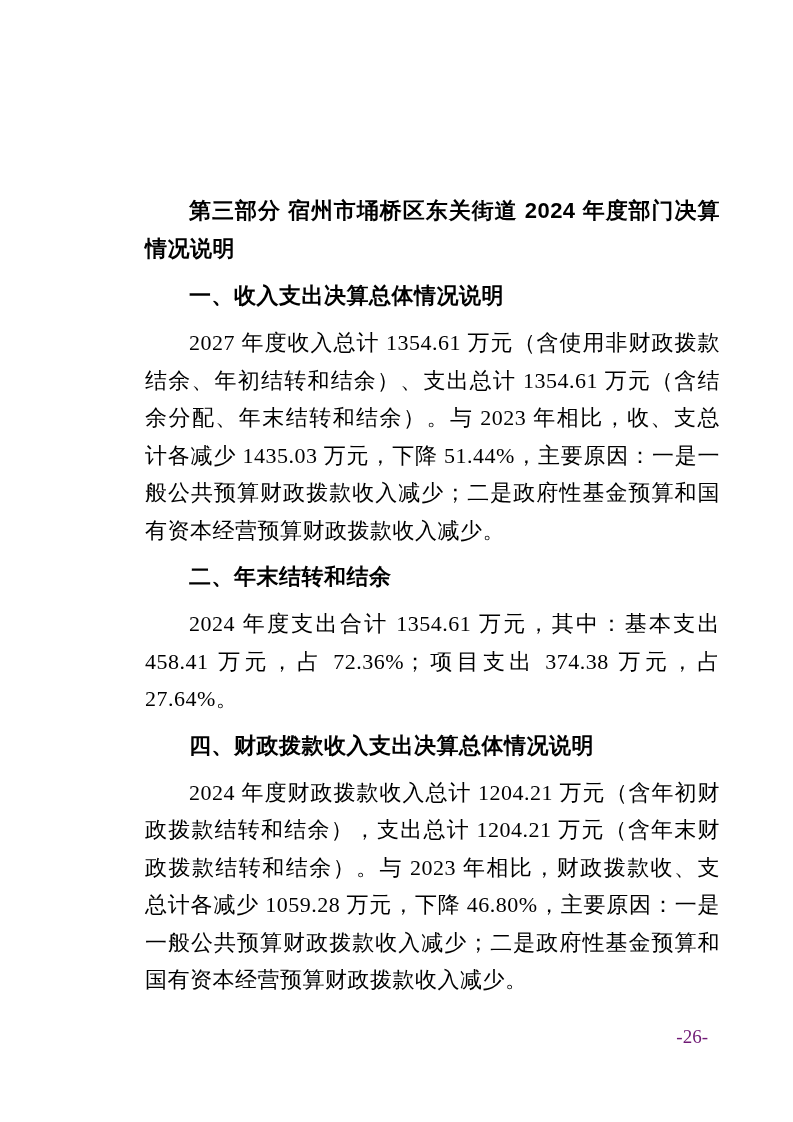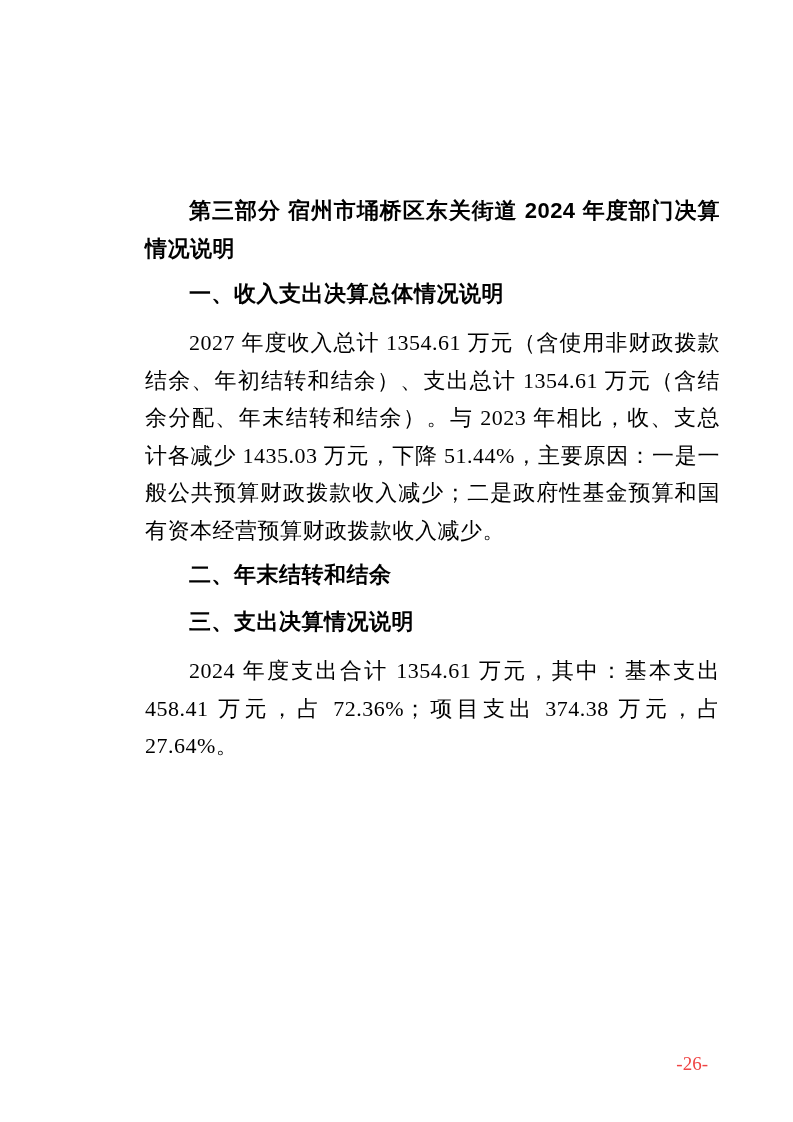--- a/index.html
+++ b/index.html
@@ -21,58 +21,59 @@
   .doc-title {
     font-family: "Liberation Sans", sans-serif;
     font-weight: bold;
     font-size: 22px;
     line-height: 38px;
     text-align: justify;
     text-indent: 44px;
     letter-spacing: 0.5px;
   }
   .section-heading {
-    font-family: Liberation Mono, monospace;
+    font-family: Liberation Serif, serif;
     font-weight: bold;
     font-size: 22px;
     line-height: 38px;
     text-indent: 44px;
     letter-spacing: 0.5px;
   }
   .body-para {
     font-family: "Liberation Serif", serif;
     font-size: 22px;
     line-height: 37.5px;
     text-align: justify;
     text-indent: 44px;
     letter-spacing: 0.5px;
   }
   .page-number {
     position: absolute;
-    top: 1017px;
+    top: 990px;
     right: 103px;
     font-family: "Liberation Serif", serif;
     font-size: 19px;
     line-height: 22px;
-    color: #ef4444;
+    color: #701a75;
   }
 </style>
 </head>
 <body>
 
 <div class="page">
   <div class="content">
 
     <p class="doc-title">第三部分 宿州市埇桥区东关街道 2024 年度部门决算情况说明</p>
 
     <h2 class="section-heading">一、收入支出决算总体情况说明</h2>
     <p class="body-para">2027 年度收入总计 1354.61 万元（含使用非财政拨款结余、年初结转和结余）、支出总计 1354.61 万元（含结余分配、年末结转和结余）。与 2023 年相比，收、支总计各减少 1435.03 万元，下降 51.44%，主要原因：一是一般公共预算财政拨款收入减少；二是政府性基金预算和国有资本经营预算财政拨款收入减少。</p>
 
     <h2 class="section-heading">二、年末结转和结余</h2>
 
-    <h2 class="section-heading">三、支出决算情况说明</h2>
     <p class="body-para">2024 年度支出合计 1354.61 万元，其中：基本支出 458.41 万元，占 72.36%；项目支出 374.38 万元，占 27.64%。</p>
 
+    <h2 class="section-heading">四、财政拨款收入支出决算总体情况说明</h2>
+    <p class="body-para">2024 年度财政拨款收入总计 1204.21 万元（含年初财政拨款结转和结余），支出总计 1204.21 万元（含年末财政拨款结转和结余）。与 2023 年相比，财政拨款收、支总计各减少 1059.28 万元，下降 46.80%，主要原因：一是一般公共预算财政拨款收入减少；二是政府性基金预算和国有资本经营预算财政拨款收入减少。</p>
 
   </div>
 
   <div class="page-number">-26-</div>
 </div>
 
 </body></html>

